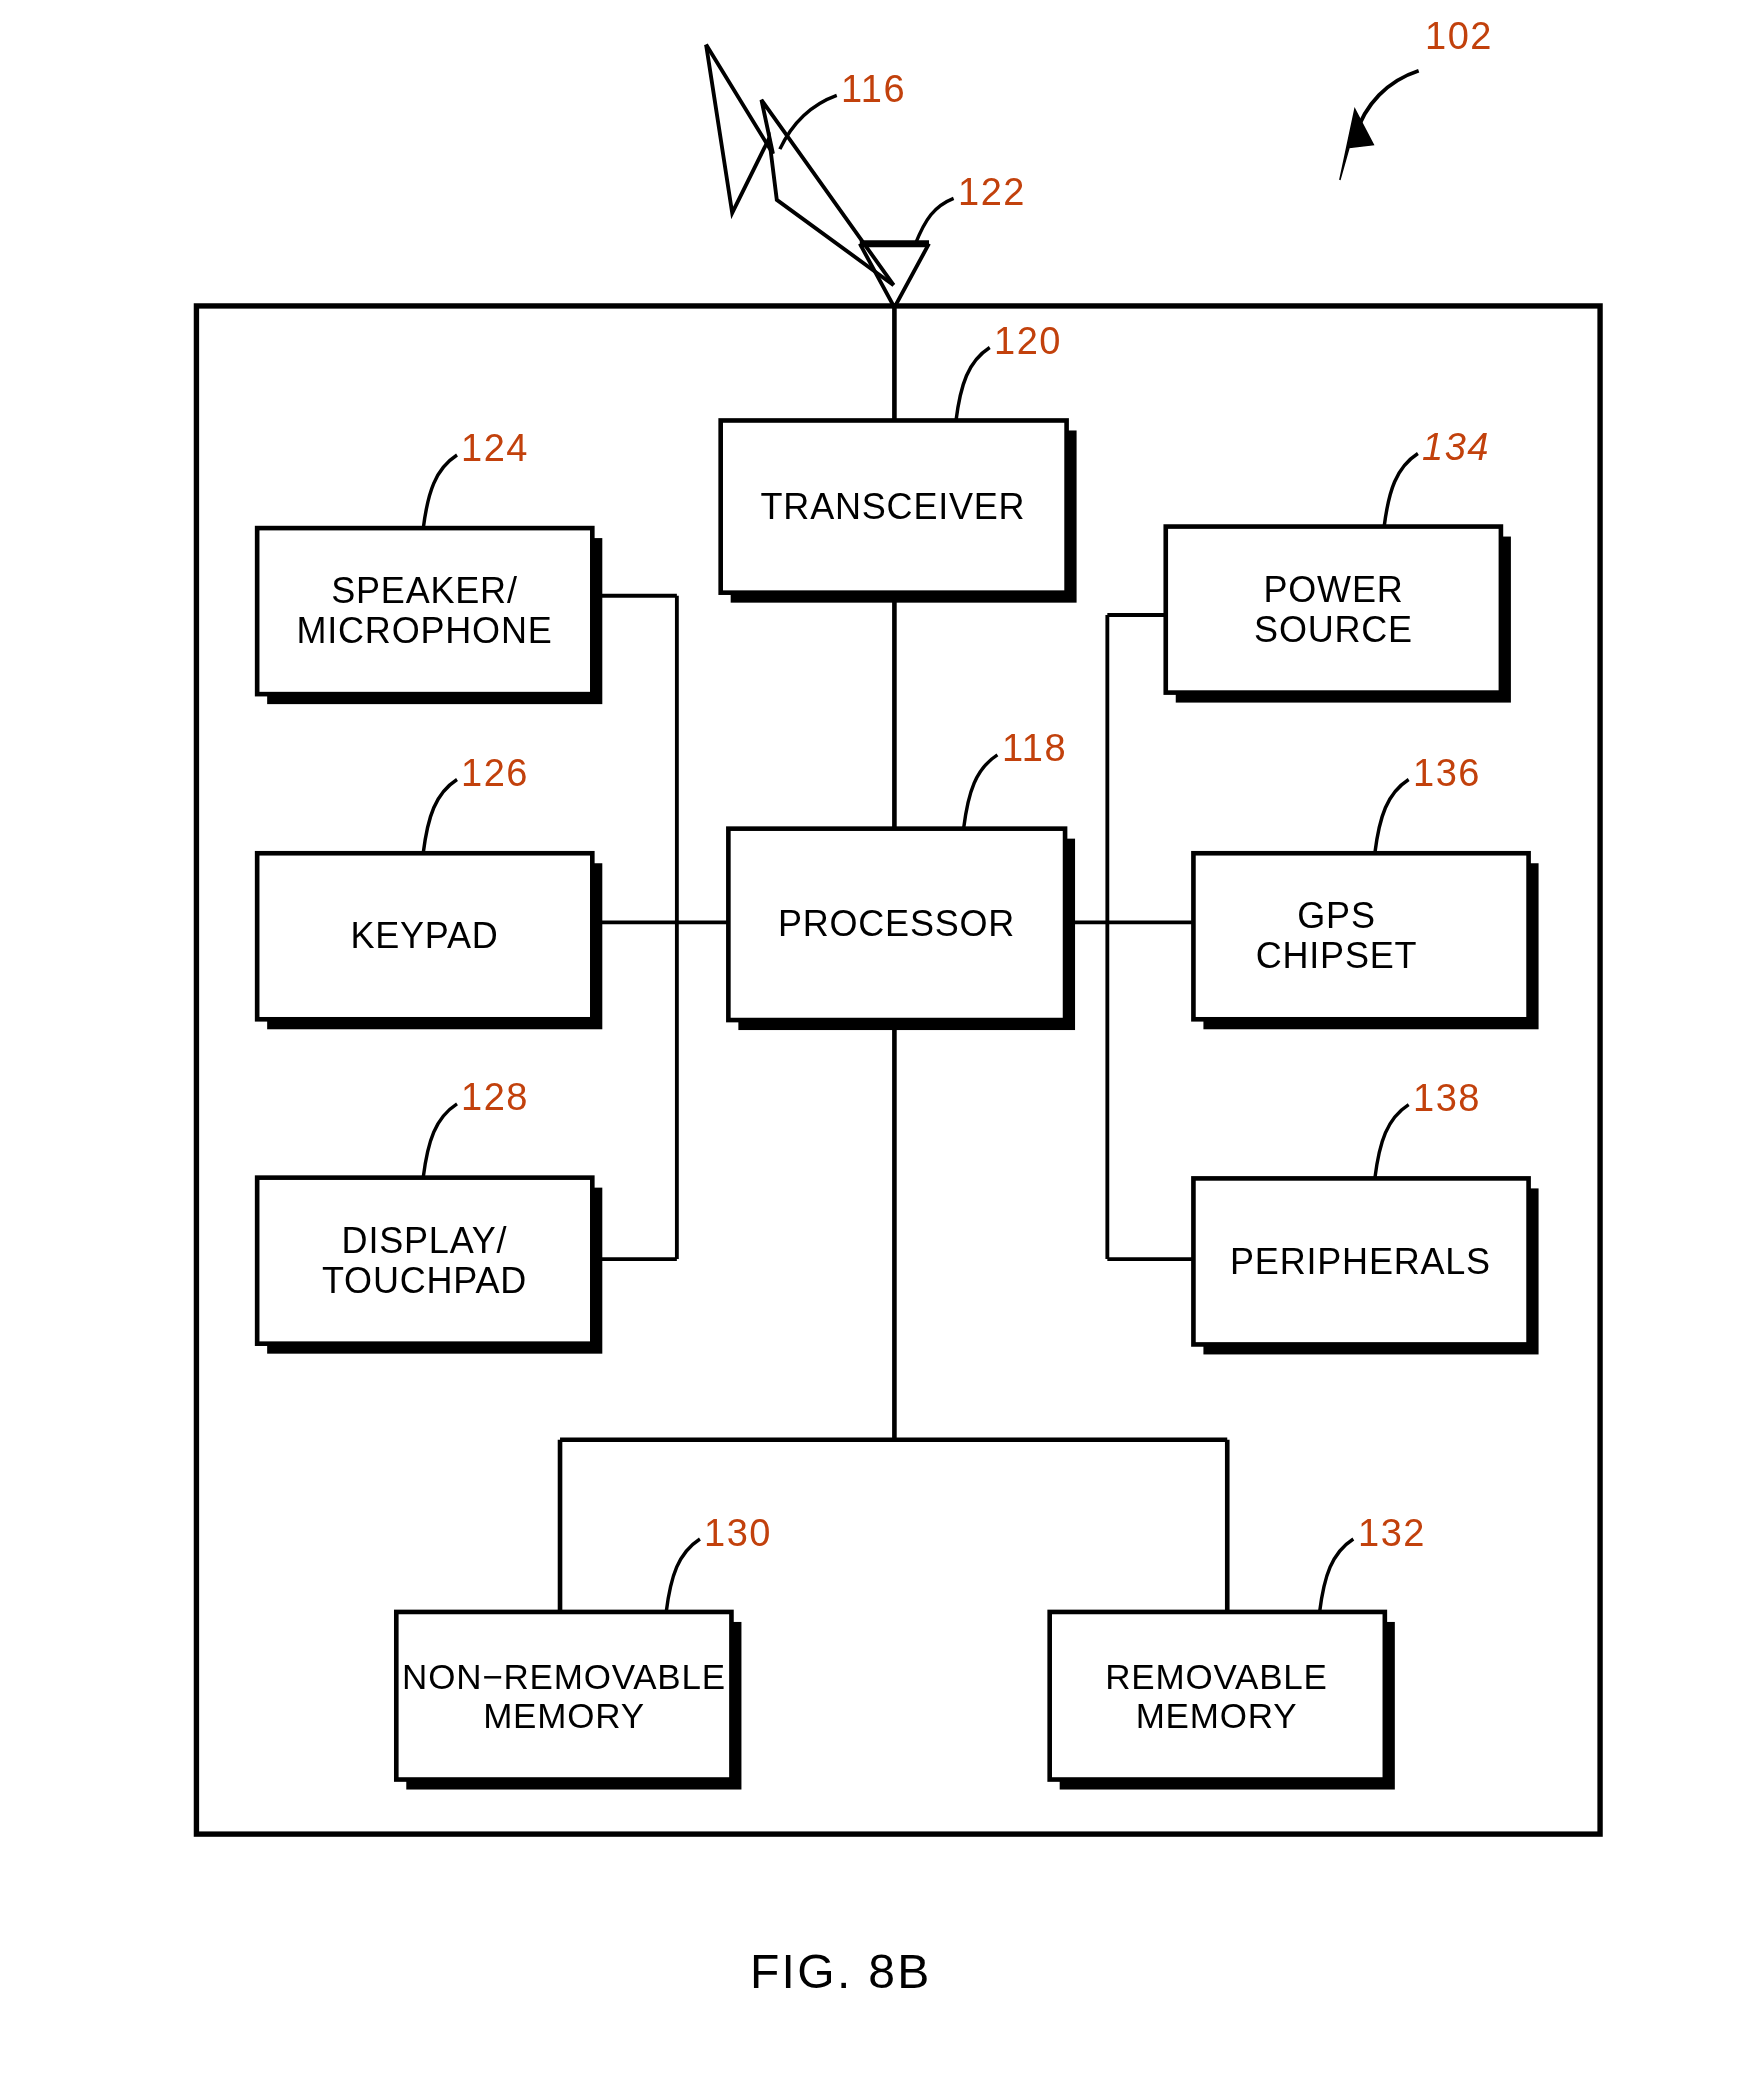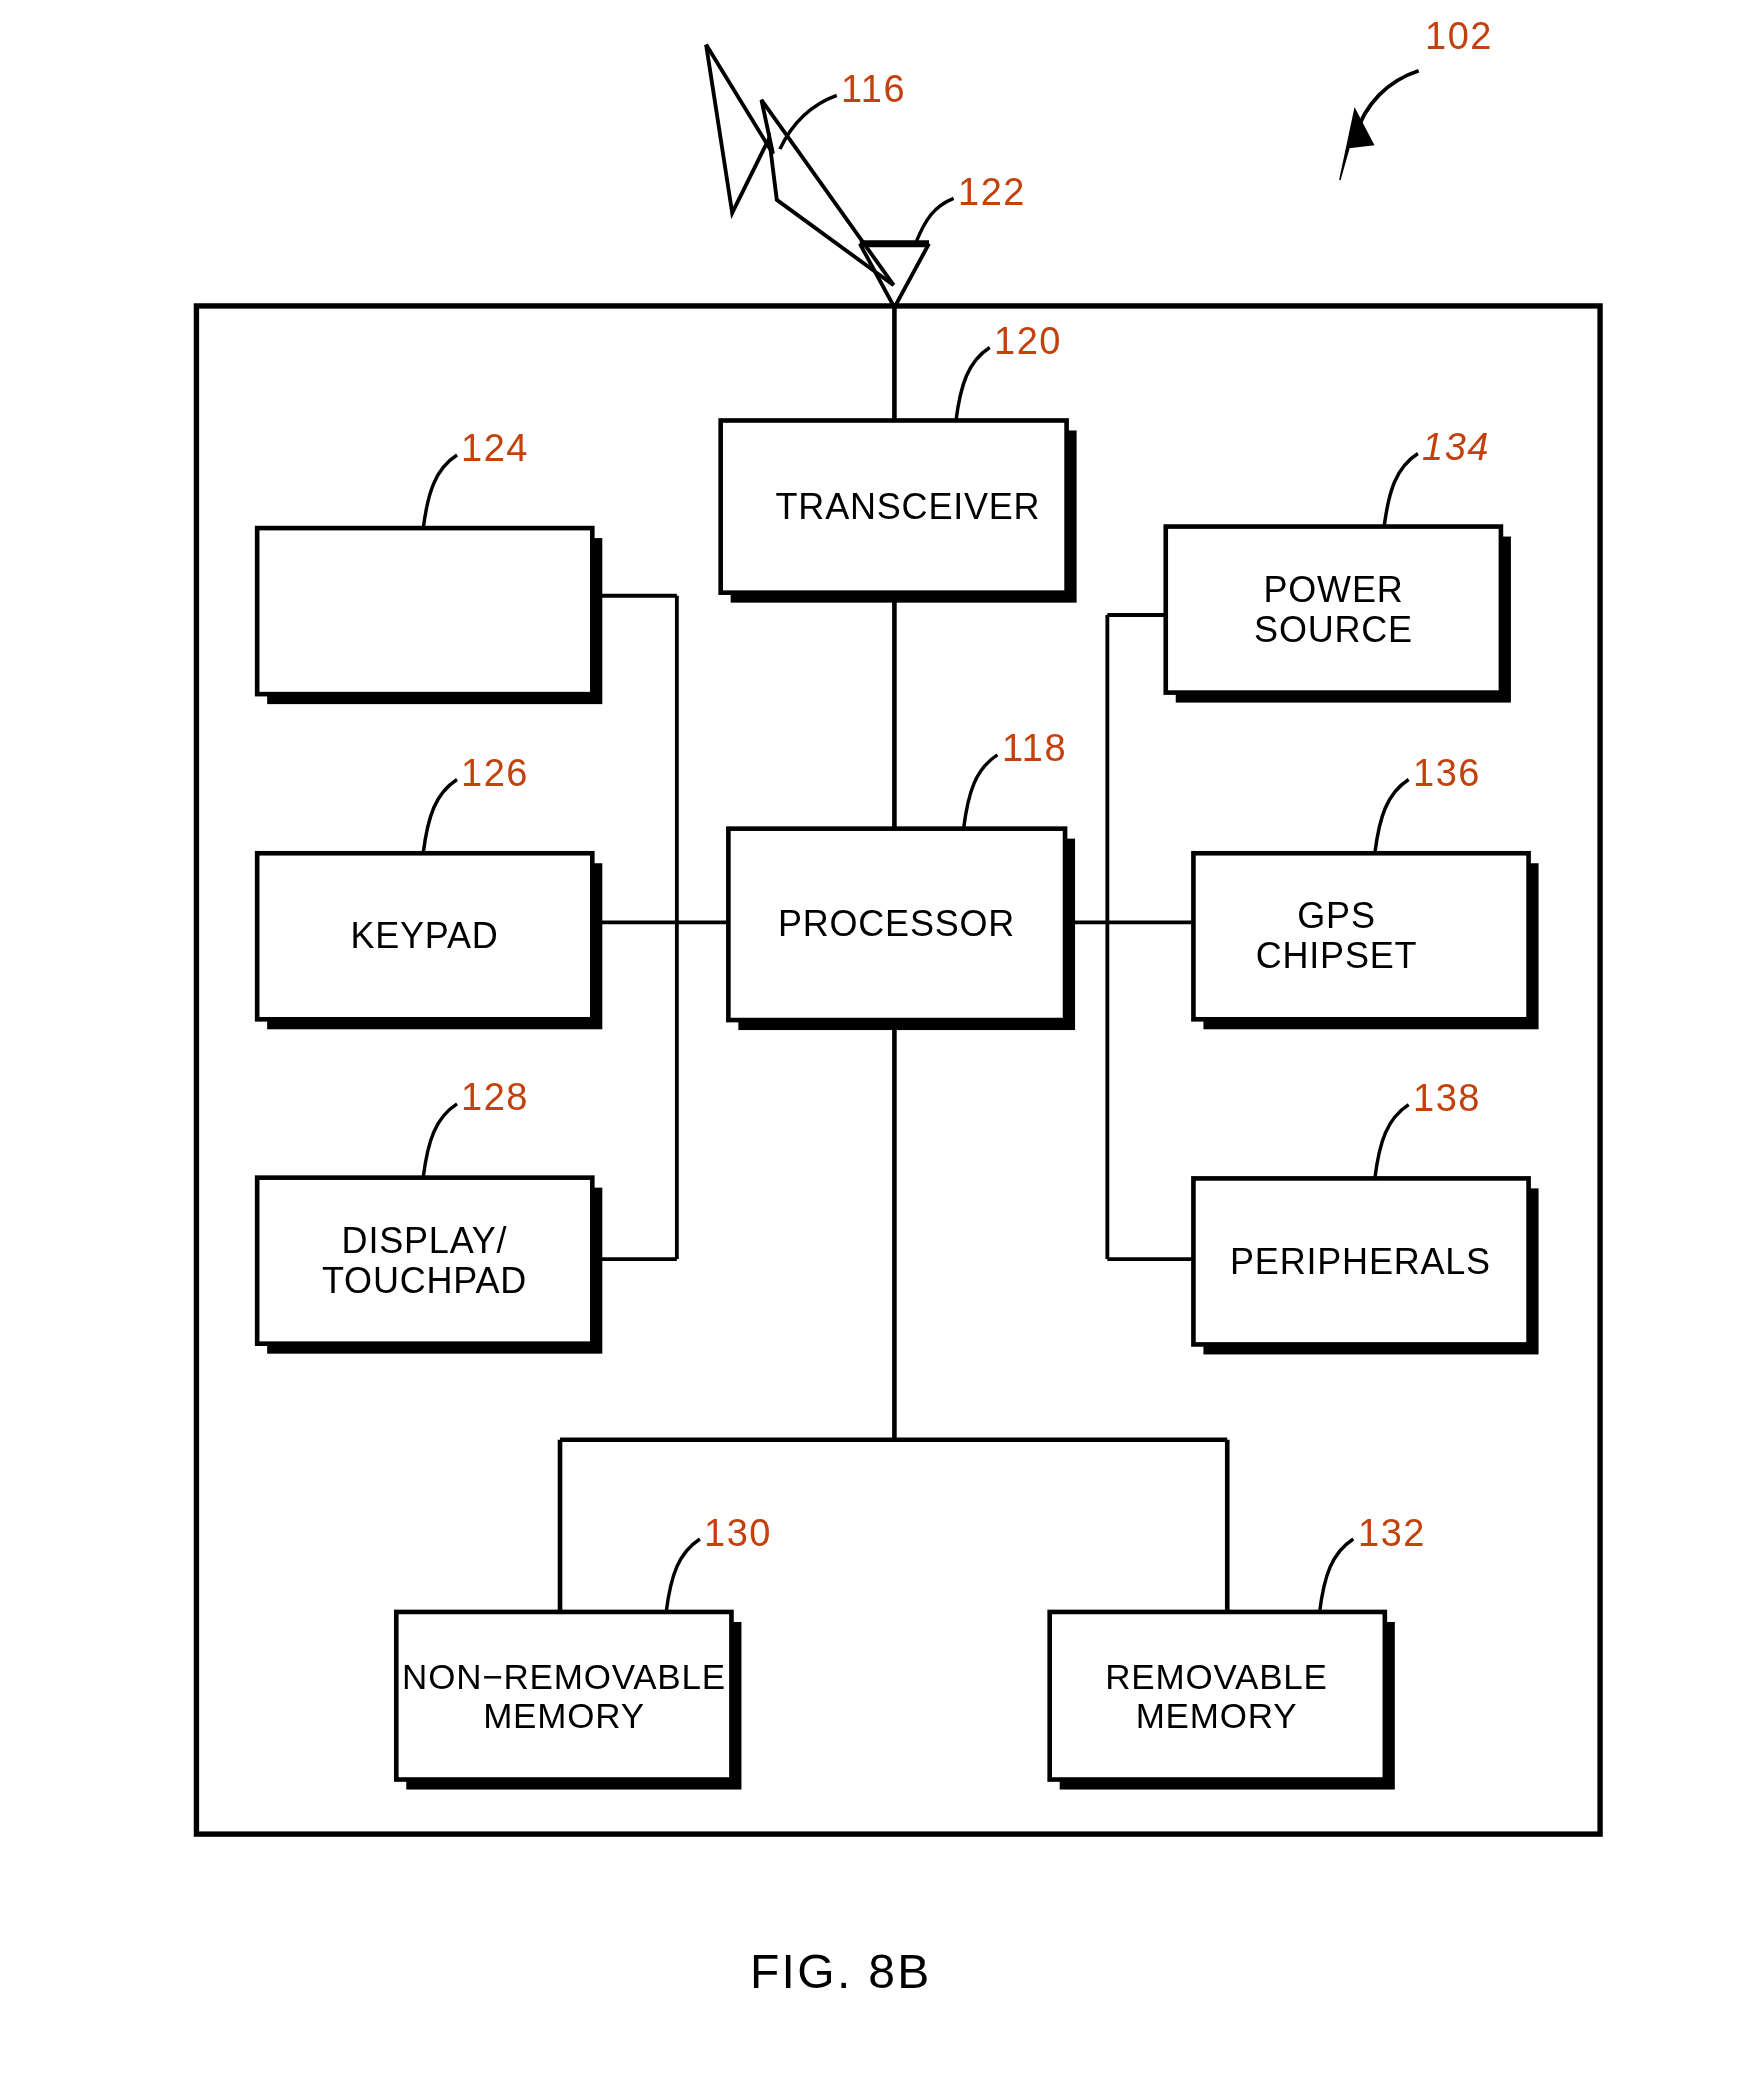--- a/index.html
+++ b/index.html
@@ -149,24 +149,26 @@
     <path d="M 866 2098 C 872 2050 882 2020 910 2002" fill="none" stroke="#000" stroke-width="4.5"></path>
 
     <g>
       <rect x="1378" y="2110" width="436" height="218" fill="#000"></rect>
       <rect x="1365" y="2097" width="436" height="218" fill="#fff" stroke="#000" stroke-width="6"></rect>
     </g>
     <path d="M 1716 2098 C 1722 2050 1732 2020 1760 2002" fill="none" stroke="#000" stroke-width="4.5"></path>
 
   </svg>
 
-  <div class="blk-text" style="left:720px;top:421px;width:346px;height:172px;padding-left:15px;">TRANSCEIVER</div>
+  <div class="blk-text" style="left:720px;top:421px;width:346px;height:172px;">TRANSCEIVER</div>
 
   <div class="blk-text" style="left:728px;top:829px;width:337px;height:191px;">PROCESSOR</div>
 
+  <div class="blk-text" style="left:257px;top:528px;width:335px;height:166px;">SPEAKER/
+MICROPHONE</div>
 
   <div class="blk-text" style="left:257px;top:853px;width:335px;height:166px;">KEYPAD</div>
 
   <div class="blk-text" style="left:257px;top:1178px;width:335px;height:166px;">DISPLAY/
 TOUCHPAD</div>
 
   <div class="blk-text" style="left:1166px;top:527px;width:335px;height:166px;">POWER
 SOURCE</div>
 
   <div class="blk-text" style="left:1169px;top:853px;width:335px;height:166px;">GPS

